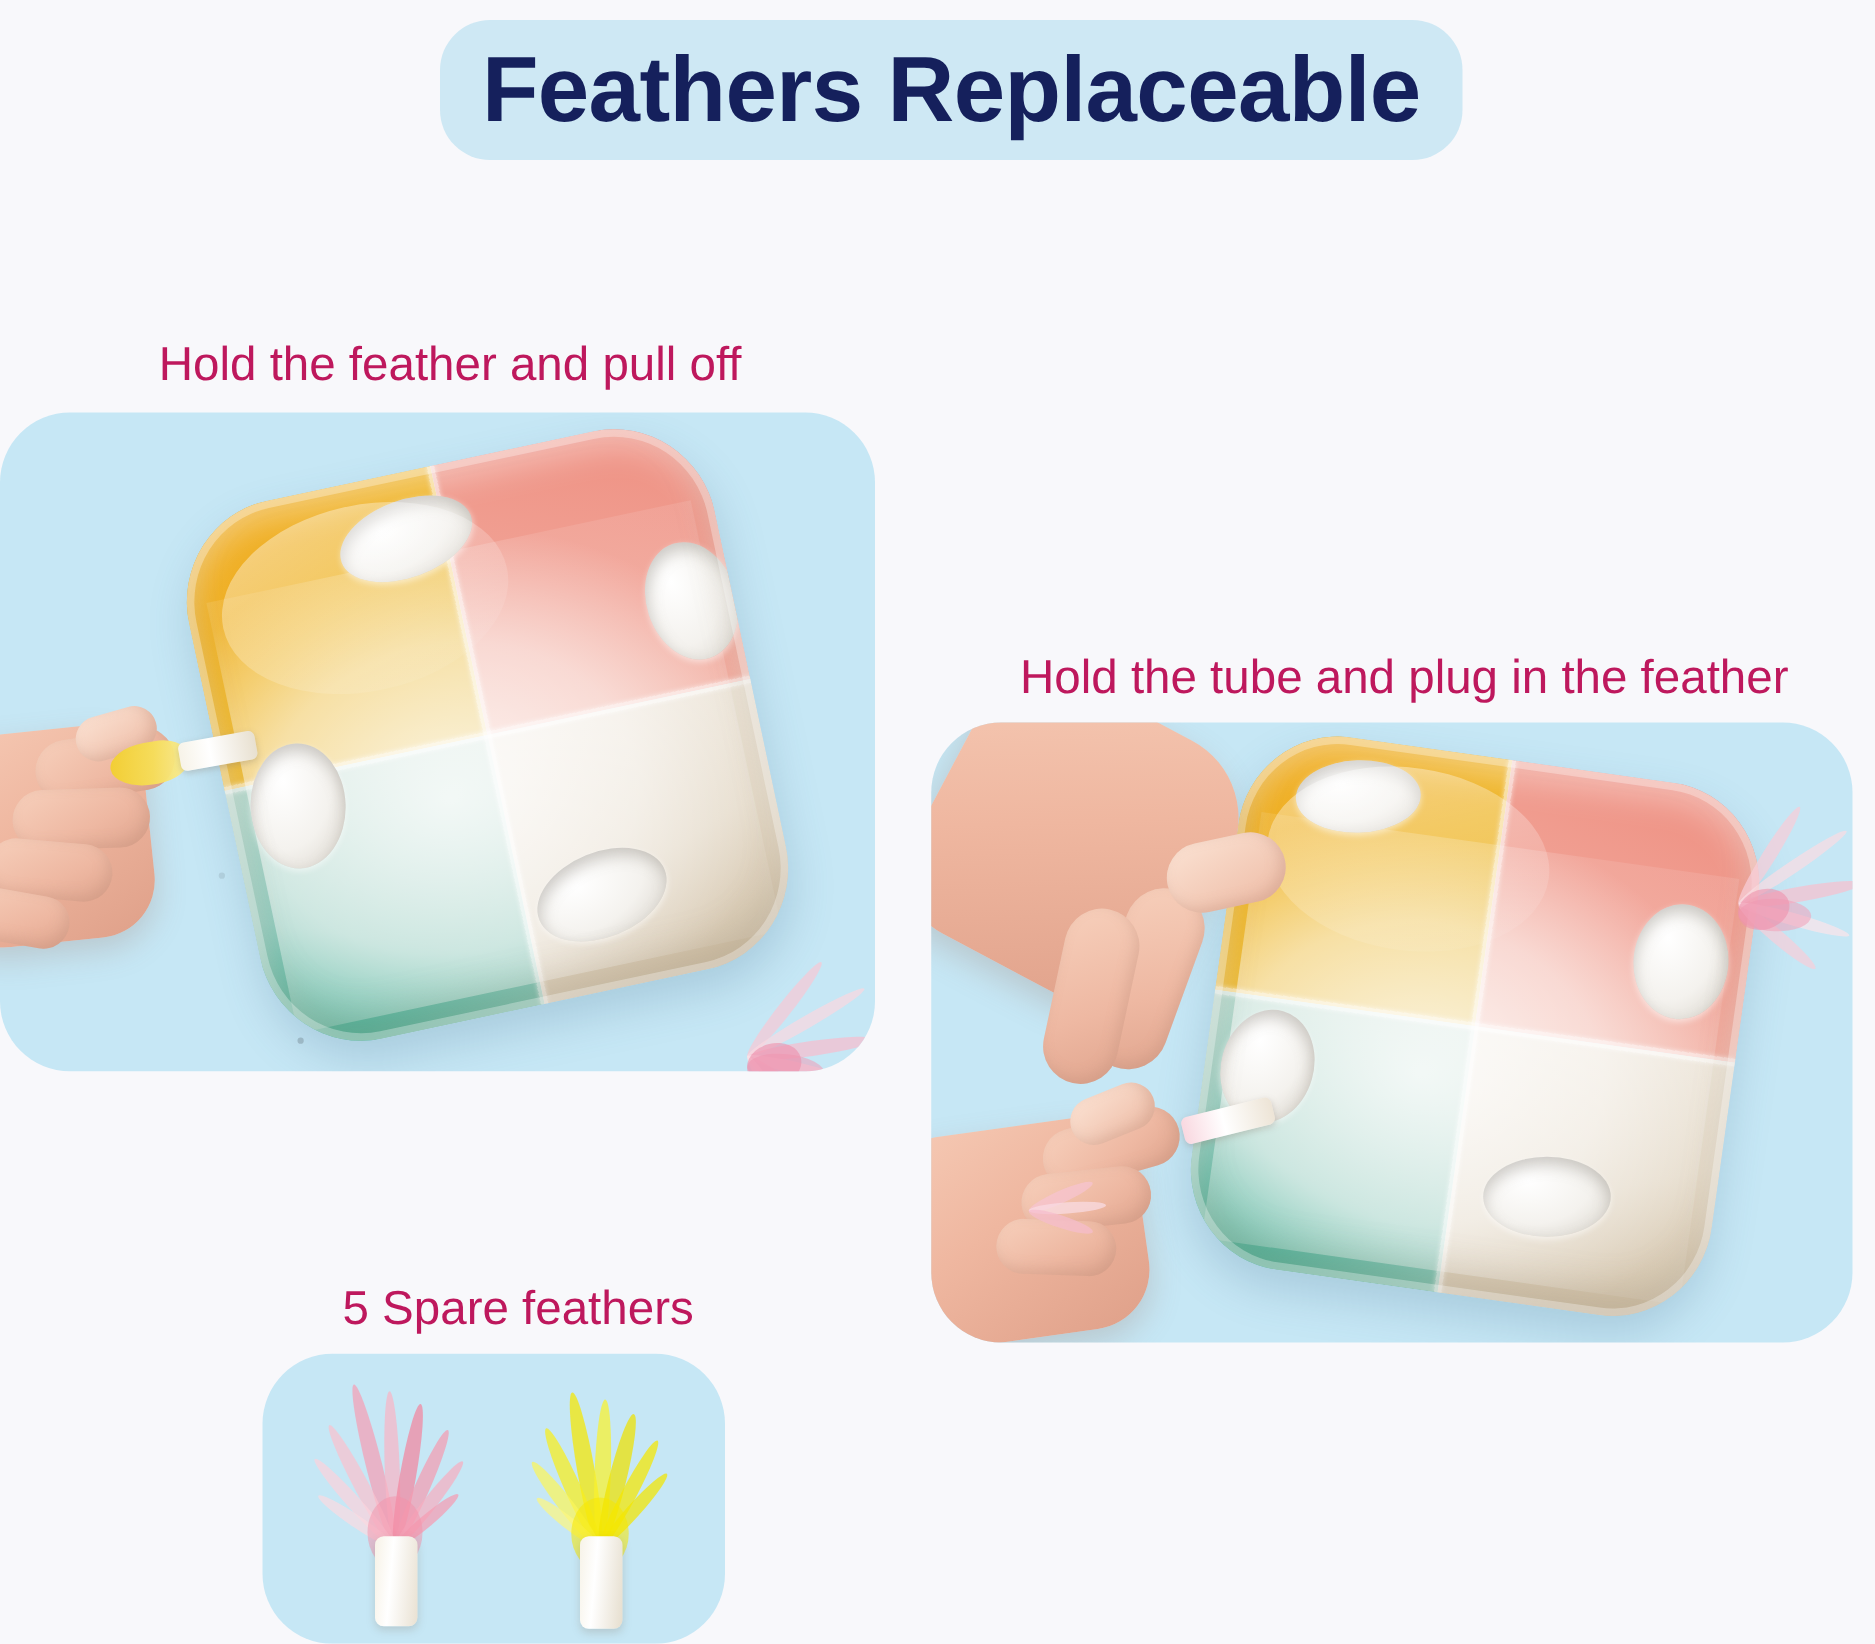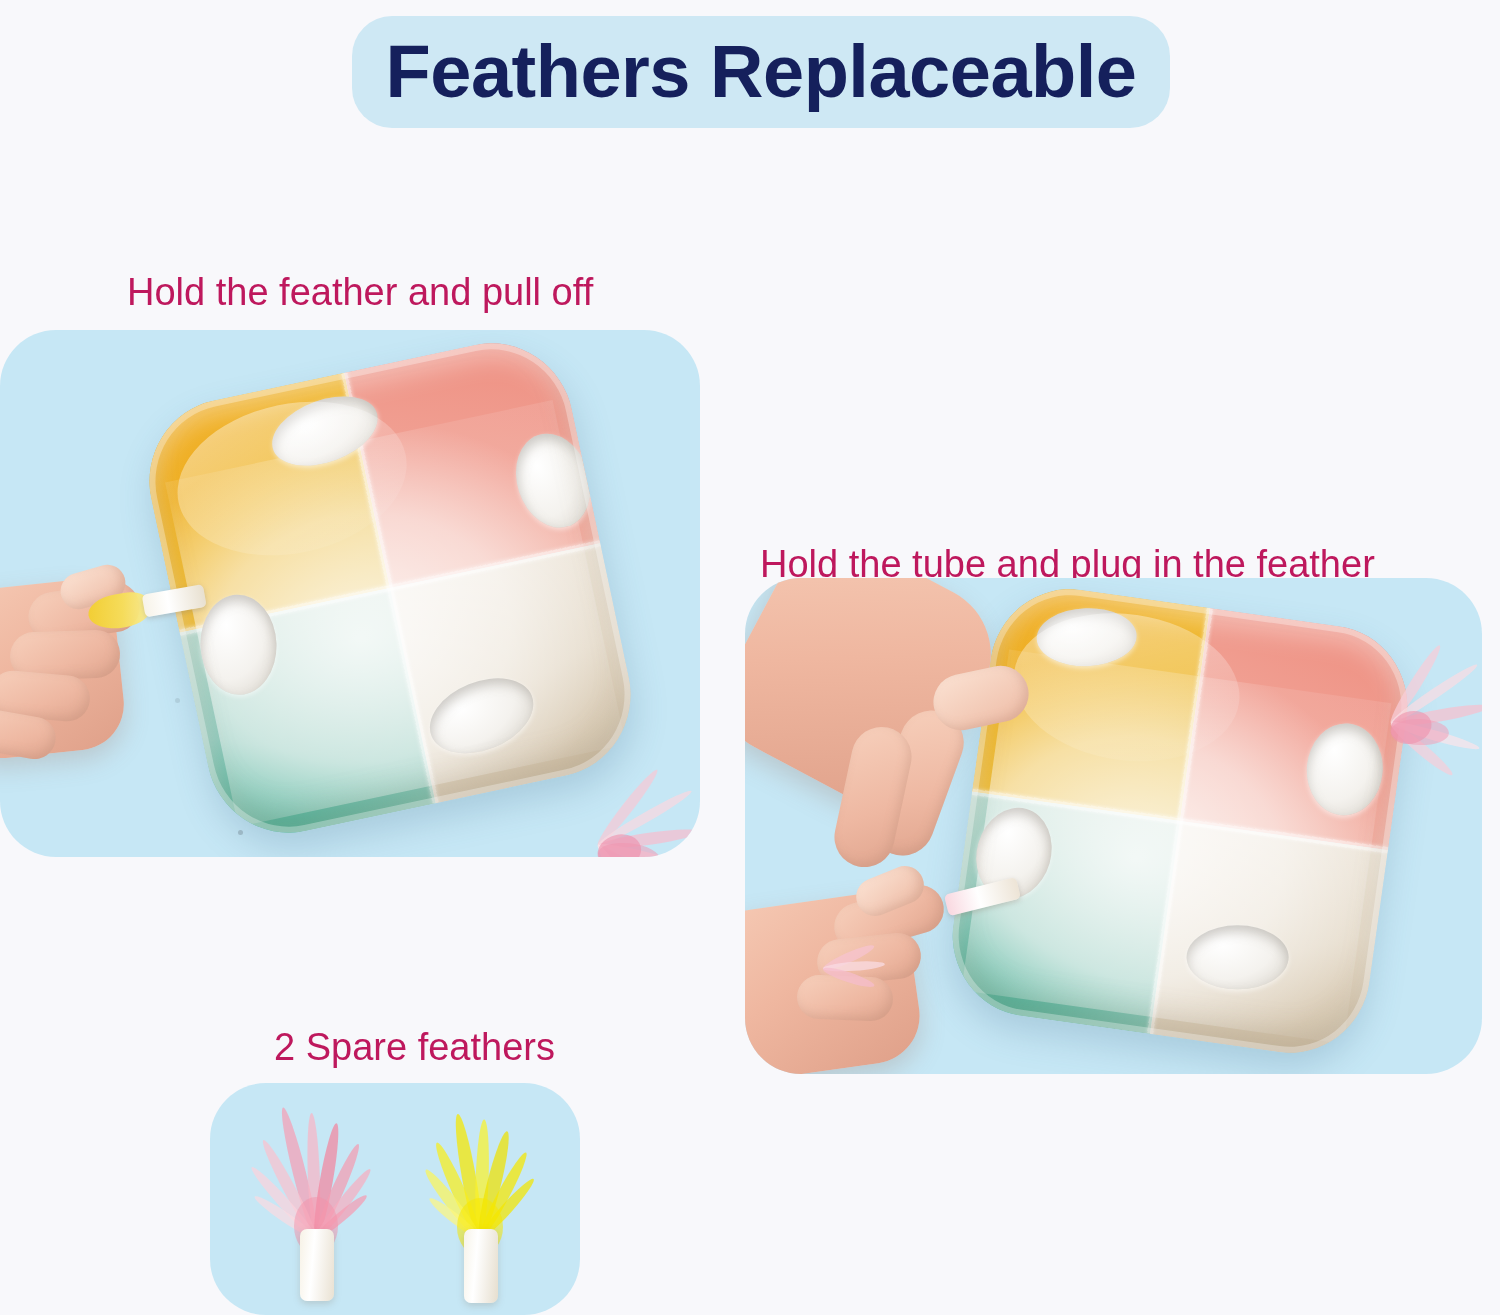--- a/index.html
+++ b/index.html
@@ -49,21 +49,21 @@
   
   .caption {
     position: absolute;
     color: #be185d;
     font-size: 38px;
     font-weight: normal;
     white-space: nowrap;
     line-height: 1.1;
   }
   #caption-1 { left: 127px; top: 272px; }
-  #caption-2 { left: 760px; top: 522px; margin-top: 22px; }
+  #caption-2 { left: 816px; top: 522px; }
   #caption-3 { left: 274px; top: 1027px; }
 
   
   .photo-panel {
     position: absolute;
     background: #C6E7F5;
     overflow: hidden;
   }
   #panel-pull {
     left: 0px;
@@ -306,21 +306,21 @@
         </div>
       </div>
 
       <div style="position:absolute; left:200px; top:292px; width:120px; height:44px; transform:rotate(-14deg);">
         <div class="feather-tube" style="left:0; top:10px; width:74px; height:22px;
                     background:linear-gradient(90deg,#F9D8E0 0%, #FFFFFF 45%, #EDE4D6 100%);"></div>
       </div>
     </div>
   </div>
 
-  <div class="caption" id="caption-3">2 Spare feathers</div>
+  <div class="caption" id="caption-3">5 Spare feathers</div>
 
   <div class="photo-panel" id="panel-spares">
     <div class="scene">
 
       <div style="position:absolute; left:52px; top:8px; width:150px; height:215px;">
         <div class="plume" style="left:54px; top:142px; width:0; height:0;">
           <span style="width:136px;height:13px;background:#F59FB5;transform:rotate(-104deg);"></span>
           <span style="width:126px;height:12px;background:#F8B6C6;transform:rotate(-92deg);"></span>
           <span style="width:118px;height:13px;background:#F2879F;transform:rotate(-80deg);"></span>
           <span style="width:112px;height:12px;background:#F9C2CF;transform:rotate(-118deg);"></span>

